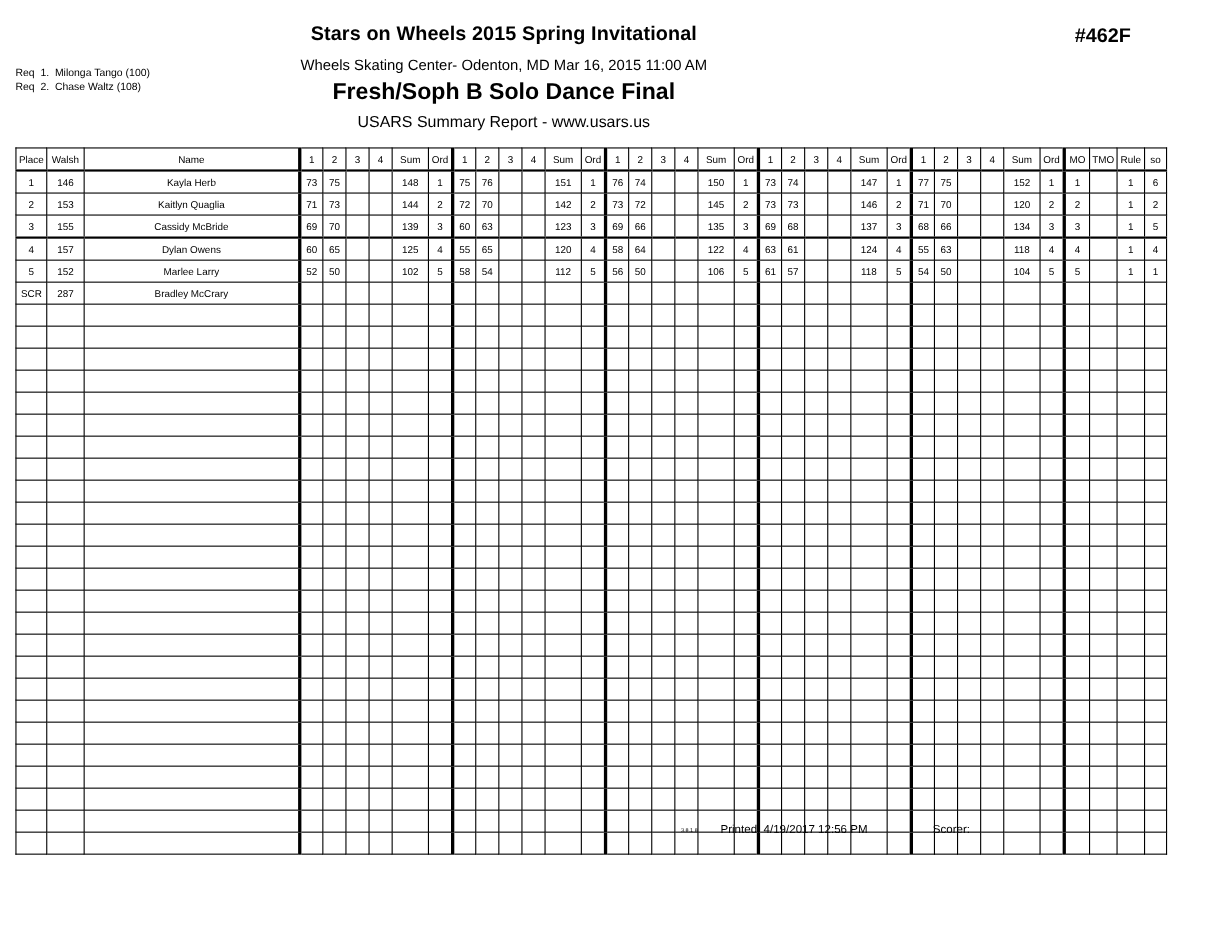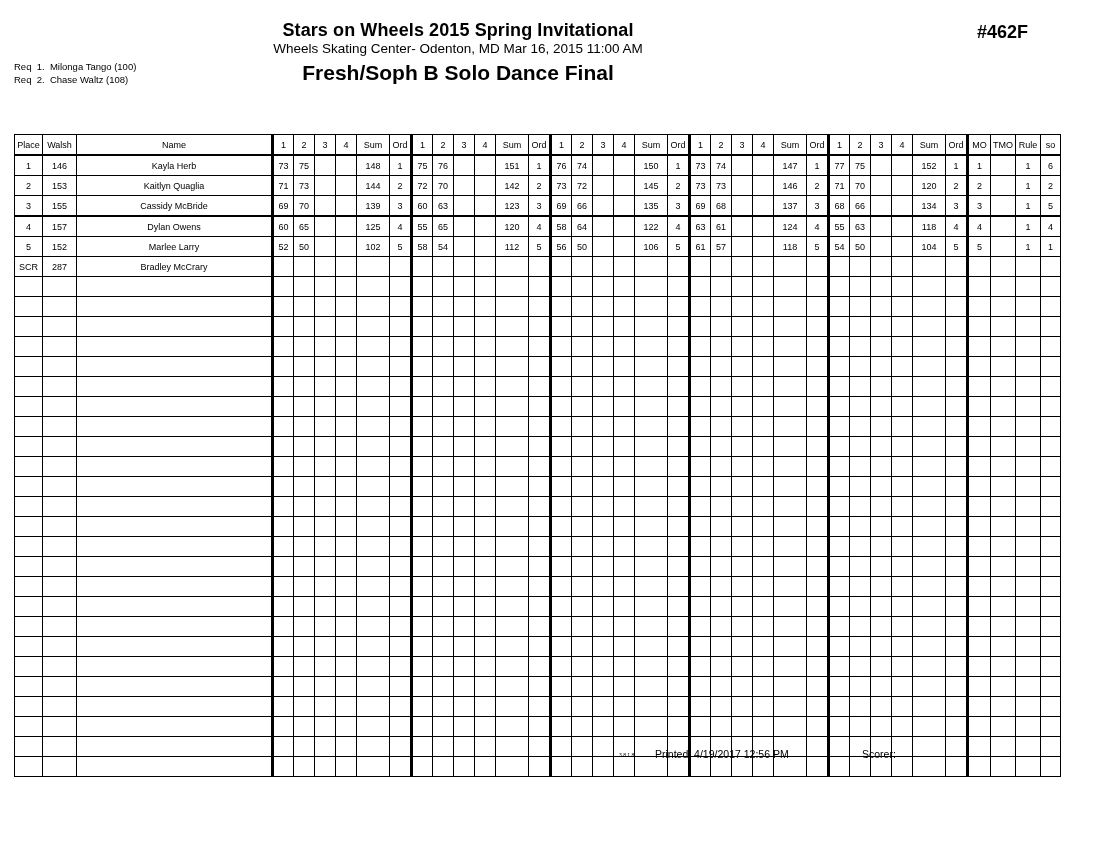--- a/index.html
+++ b/index.html
@@ -40,21 +40,21 @@
     width: 916px;
     text-align: center;
   }
   .title-main {
     font-size: 18px;
     font-weight: bold;
     letter-spacing: 0.1px;
   }
   .title-sub {
     font-size: 13.5px;
-    margin-top: 0;
+    margin-top: 11px;
   }
   .title-event {
     font-size: 21px;
     font-weight: bold;
     margin-top: 5px;
   }
   .title-report {
     font-size: 14.5px;
     margin-top: 7px;
   }
@@ -139,37 +139,37 @@
     position: absolute;
     left: 655px;
     top: 0px;
     font-size: 10.5px;
   }
   .foot-scorer {
     position: absolute;
     left: 848px;
     top: 0px;
     font-size: 10.5px;
-    margin-left: 14px;
   }
 </style>
 </head>
 <body>
 
 <div class="page">
 
   <div class="reqs">
     <div class="req-line">Req  1.  Milonga Tango (100)</div>
     <div class="req-line">Req  2.  Chase Waltz (108)</div>
   </div>
 
   <div class="header">
     <div class="title-main">Stars on Wheels 2015 Spring Invitational</div>
     <div class="title-sub">Wheels Skating Center- Odenton, MD  Mar 16, 2015  11:00 AM</div>
     <div class="title-event">Fresh/Soph B Solo Dance Final</div>
+    <div class="title-report">USARS Summary Report - www.usars.us</div>
   </div>
   <div class="event-number">#462F</div>
 
   <table class="sheet" id="sheet">
     <colgroup>
       <col style="width:28px">
         <col style="width:34px">
         <col style="width:196px">
       <col style="width:21px">
         <col style="width:21px">

